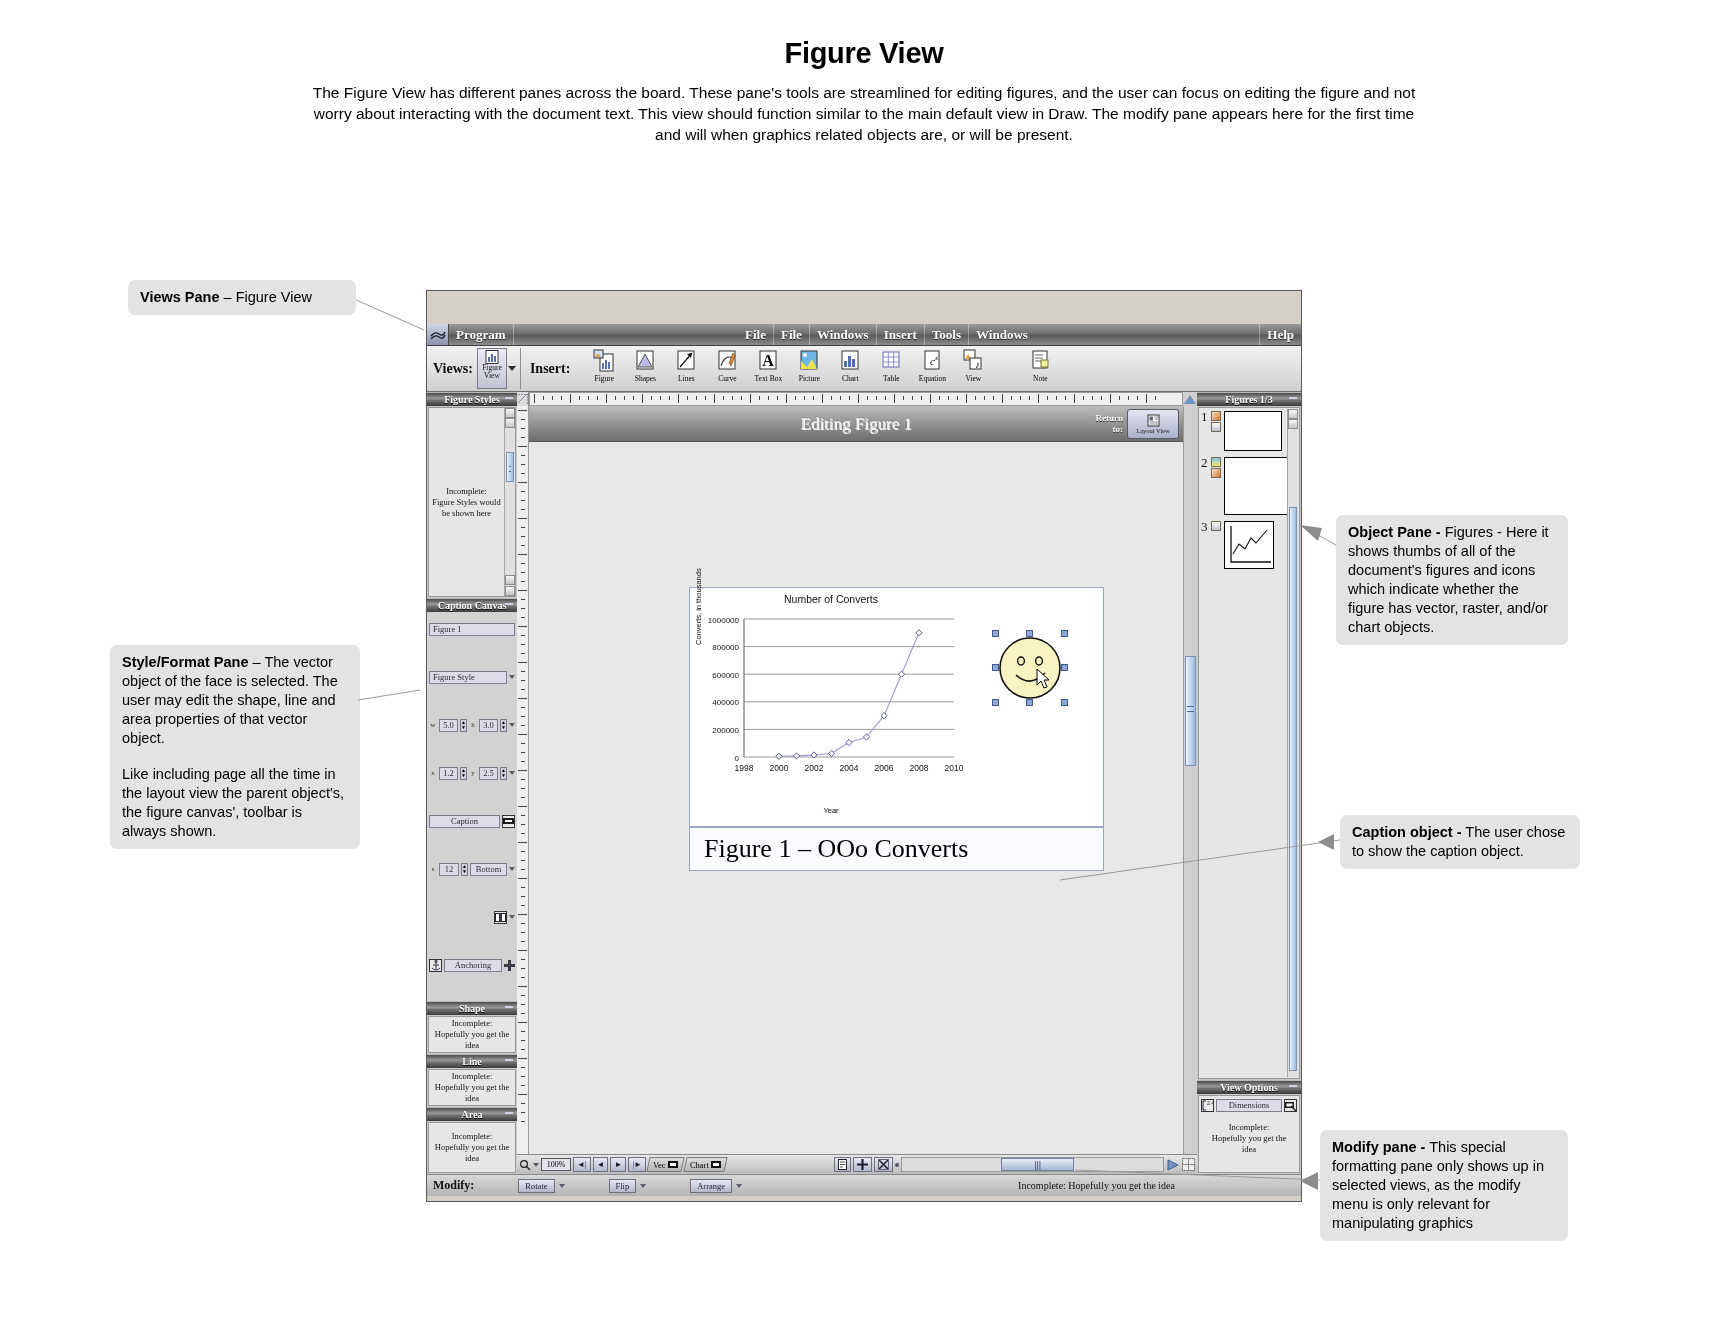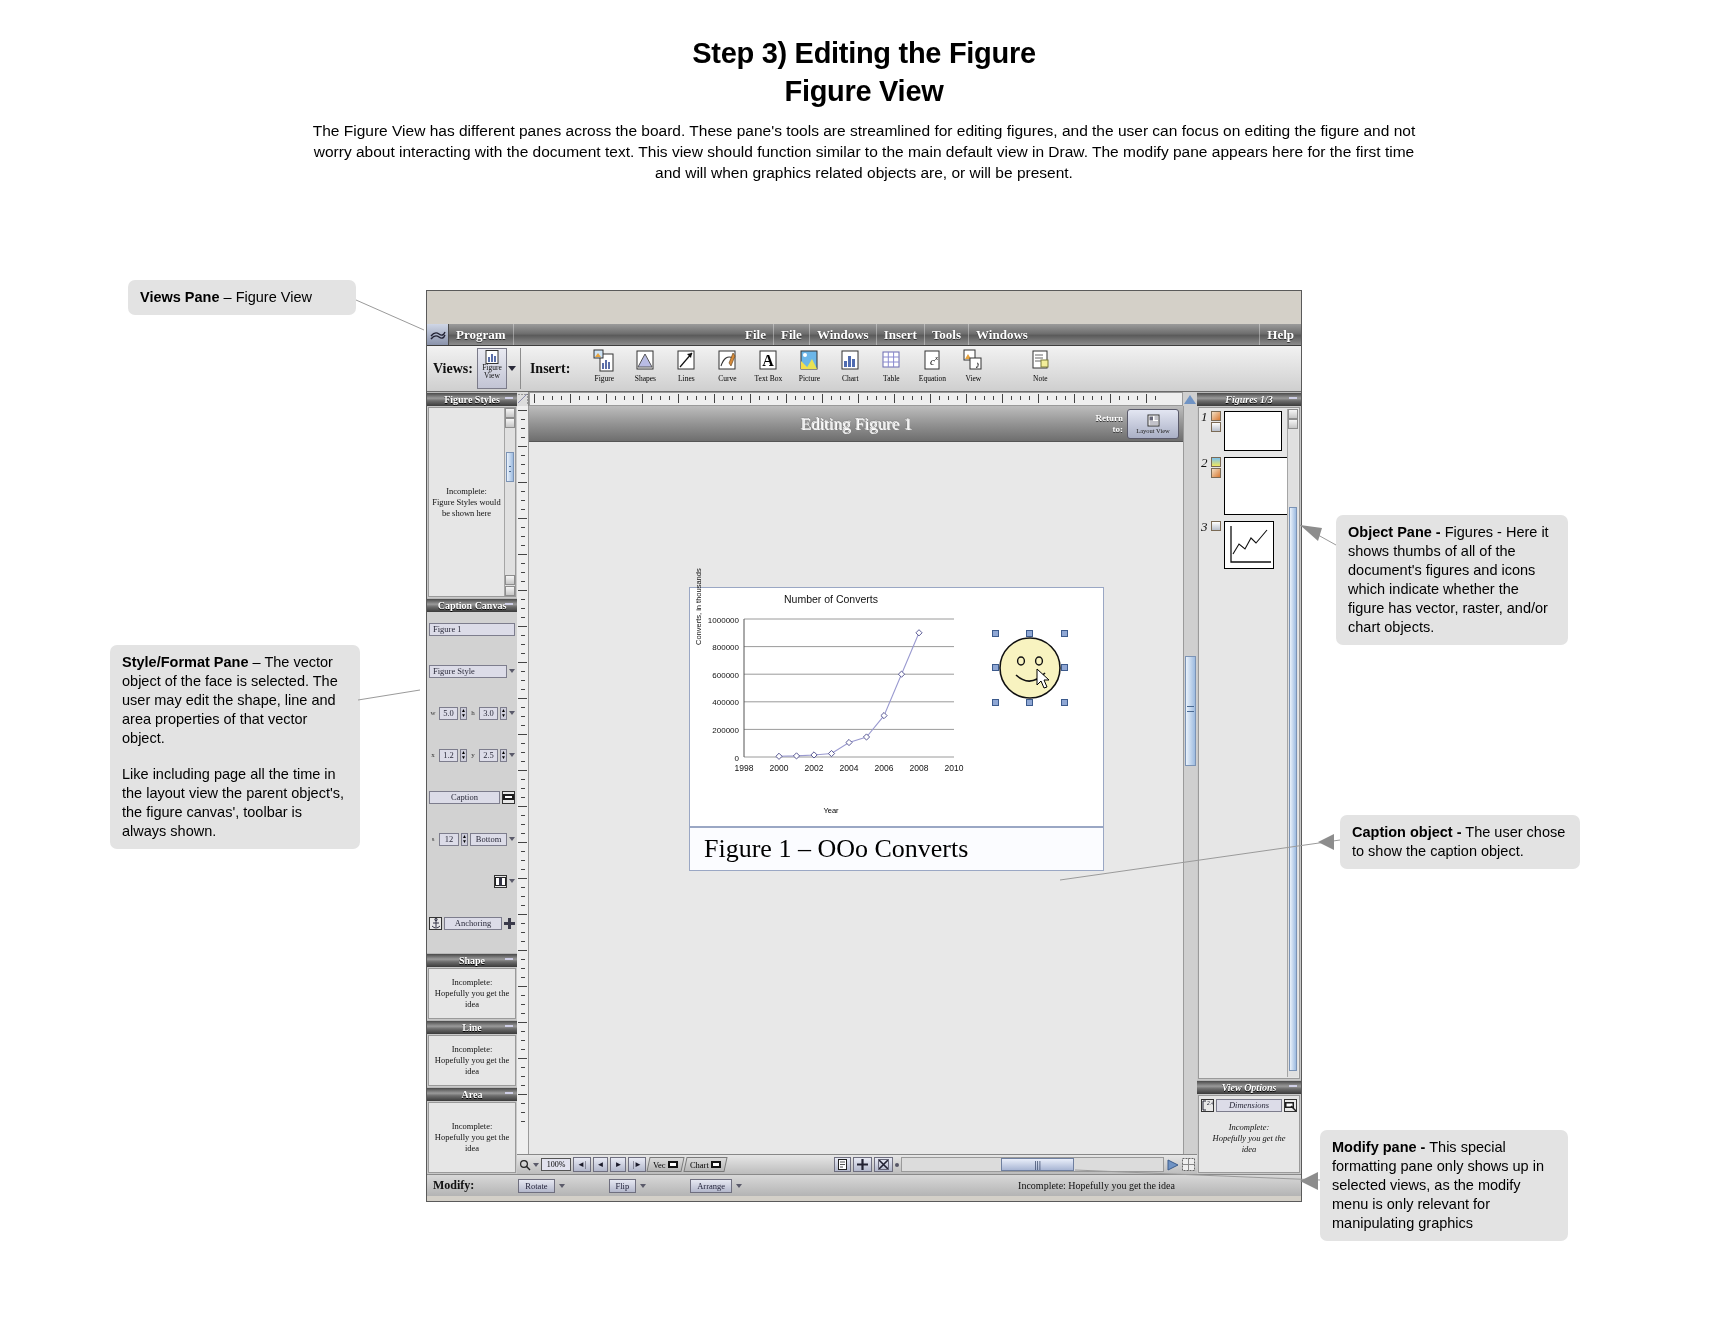--- a/index.html
+++ b/index.html
@@ -107,21 +107,21 @@
   
   .vsb { position:absolute; right:0; top:0; bottom:0; width:11px; background:#e0e0e0; border-left:1px solid #a5a5a5; }
   .vsb .arrw { height:10px; background:linear-gradient(to bottom,#f6f6f6,#c6c6c6); border:1px solid #8d8d8d; }
   .vsb .thumb { position:absolute; left:1px; right:1px; top:44px; height:30px;
      background:linear-gradient(to right,#eaf2fb,#9dbbe0); border:1px solid #7b93b5; }
   .vsb .thumb:after { content:""; position:absolute; left:2px; right:2px; top:13px; height:4px;
      border-top:1px solid #4a6a92; border-bottom:1px solid #4a6a92; }
 
   
   .fc-rows { background:#d2d2d2; padding:2px 2px 3px 2px; }
-  .fc-row { display:flex; align-items:center; gap:2px; margin-bottom:12px; height:30px; }
+  .fc-row { display:flex; align-items:center; gap:2px; margin-bottom:18px; height:30px; }
   .fld {
     flex:1; height:13px; border:1px solid #7d7d8d; background:#dcdce8;
     font-family:"Liberation Serif", serif; font-size:8.5px; color:#2a2a3a;
     display:flex; align-items:center; padding-left:3px; overflow:hidden; white-space:nowrap;
   }
   .fld.ctr { justify-content:center; padding-left:0; }
   .minilbl { font-family:"Liberation Serif", serif; font-size:7px; color:#333; width:8px; text-align:center; }
   .spin { width:7px; height:13px; display:flex; flex-direction:column; border:1px solid #7d7d8d; background:#cfcfdc; }
   .spin div { flex:1; display:flex; align-items:center; justify-content:center; font-size:5px; line-height:5px; }
   .sqbtn { width:13px; height:13px; border:1px solid #333; background:#e8e8e8; display:flex; align-items:center; justify-content:center; }
@@ -183,21 +183,21 @@
   .ch-title { text-align:center; font-size:10.5px; color:#111; font-family:"Liberation Sans",sans-serif; }
   .ylab { position:absolute; left:-2px; top:52px; transform:rotate(-90deg); transform-origin:left top;
      font-size:7.5px; color:#111; white-space:nowrap; }
   .xlab { position:absolute; left:0; right:0; bottom:-2px; text-align:center; font-size:7.5px; }
 
   
   .smiley { position:absolute; left:300px; top:40px; width:80px; height:80px; }
   .handle { position:absolute; width:7px; height:7px; background:#8fa7d4; border:1px solid #3c5a8c; }
 
   
-  .rightdock { width:104px; background:#c9c9c9; display:flex; flex-direction:column;font-style:italic; }
+  .rightdock { width:104px; background:#c9c9c9; display:flex; flex-direction:column; }
   .fig-list { background:#e6e6e6; border:1px solid #9a9a9a; margin:1px; flex:1; position:relative; padding:3px 2px; }
   .fig-item { display:flex; gap:2px; margin-bottom:6px; }
   .fig-num { font-family:"Liberation Serif", serif; font-size:13px; color:#111; width:8px; line-height:12px; }
   .fig-icos { width:11px; display:flex; flex-direction:column; gap:1px; }
   .mico { width:10px; height:10px; border:1px solid #7a6a55; }
   .thumb-box { background:#fff; border:1px solid #000; }
 
   
   .statusbar {
     height:20px; display:flex; align-items:center; gap:2px; padding:0 2px;
@@ -236,21 +236,20 @@
     font-size:14.5px; line-height:19px; color:#000; padding:8px 12px;
   }
   .callout b { font-weight:bold; }
 
   svg { display:block; }
 </style>
 </head>
 <body>
 
 <div id="page-head">
-  <div class="t1">Step 3) Editing the Figure</div>
   <div class="t2">Figure View</div>
   <div class="desc">The Figure View has different panes across the board.  These pane's tools are streamlined for editing figures, and the user can focus on editing the figure and not worry about interacting with the document text.  This view should function similar to the main default view in Draw.  The modify pane appears here for the first time and will when graphics related objects are, or will be present.</div>
 </div>
 
 <div id="app">
 
   <div class="menubar">
     <div class="prog-icon">
       <svg width="16" height="14" viewBox="0 0 16 14">
         <path d="M1 11 Q5 6 9 9 Q13 12 15 7" stroke="#223" fill="none" stroke-width="1.4"></path>

